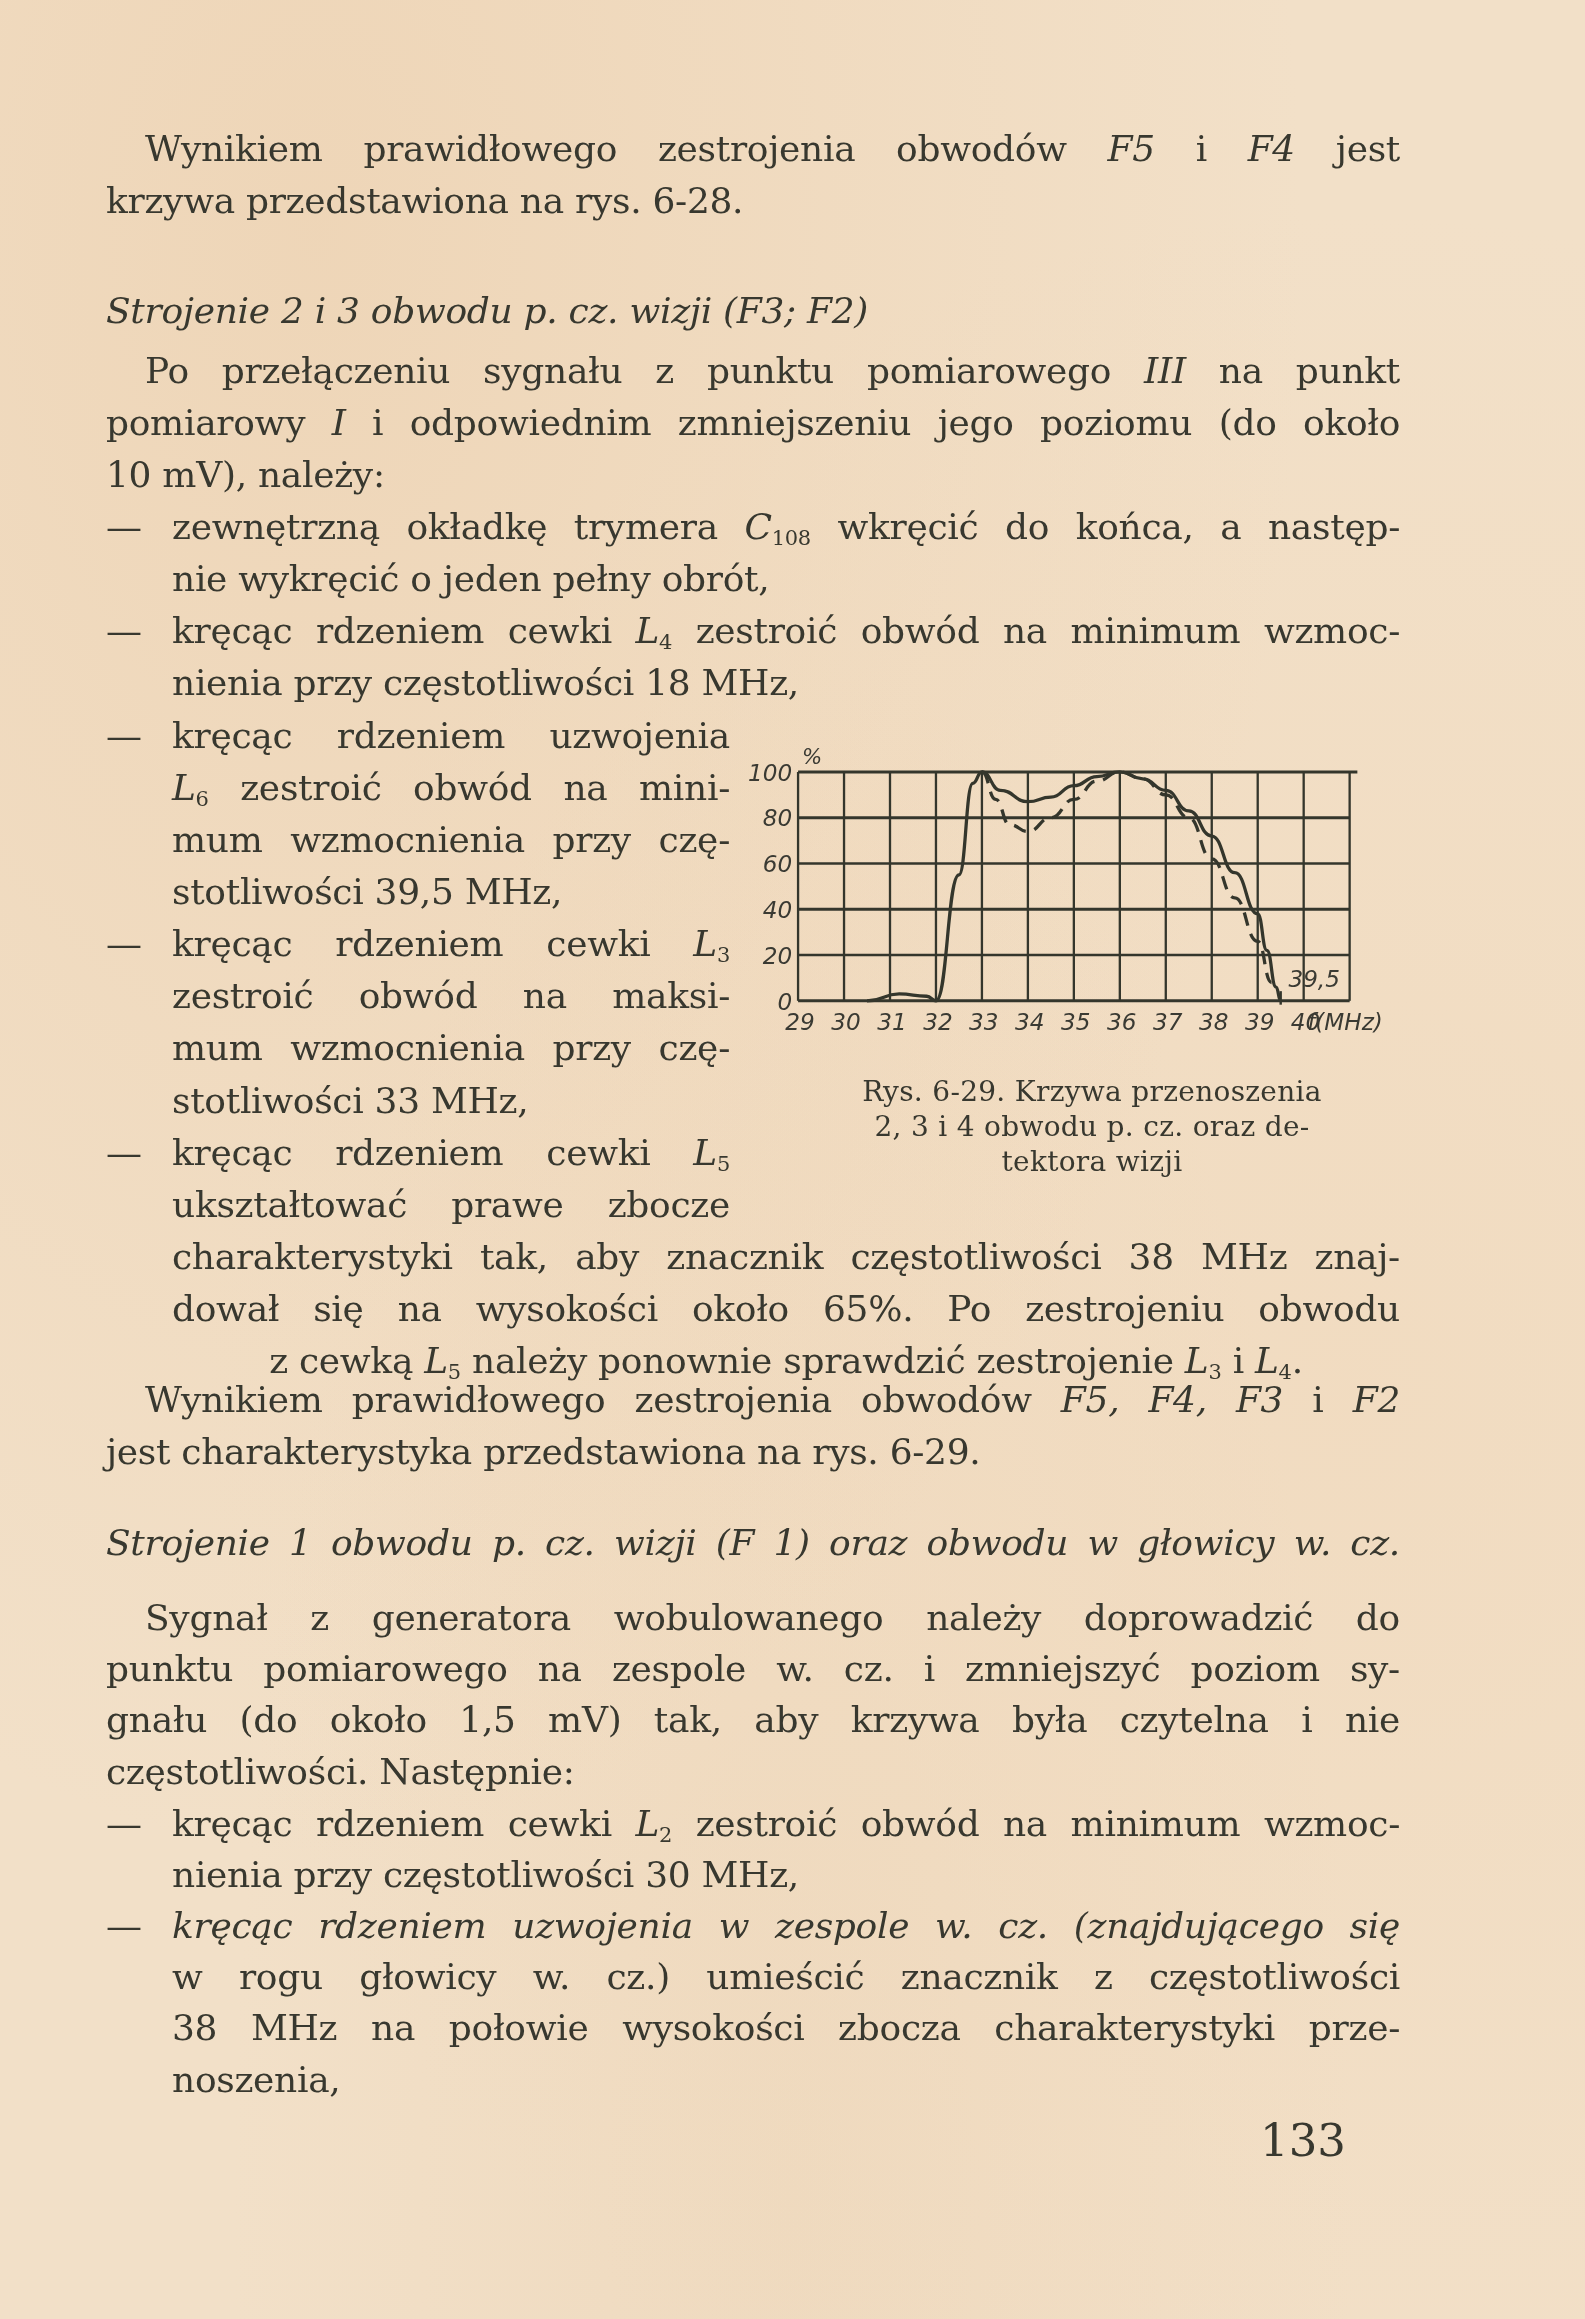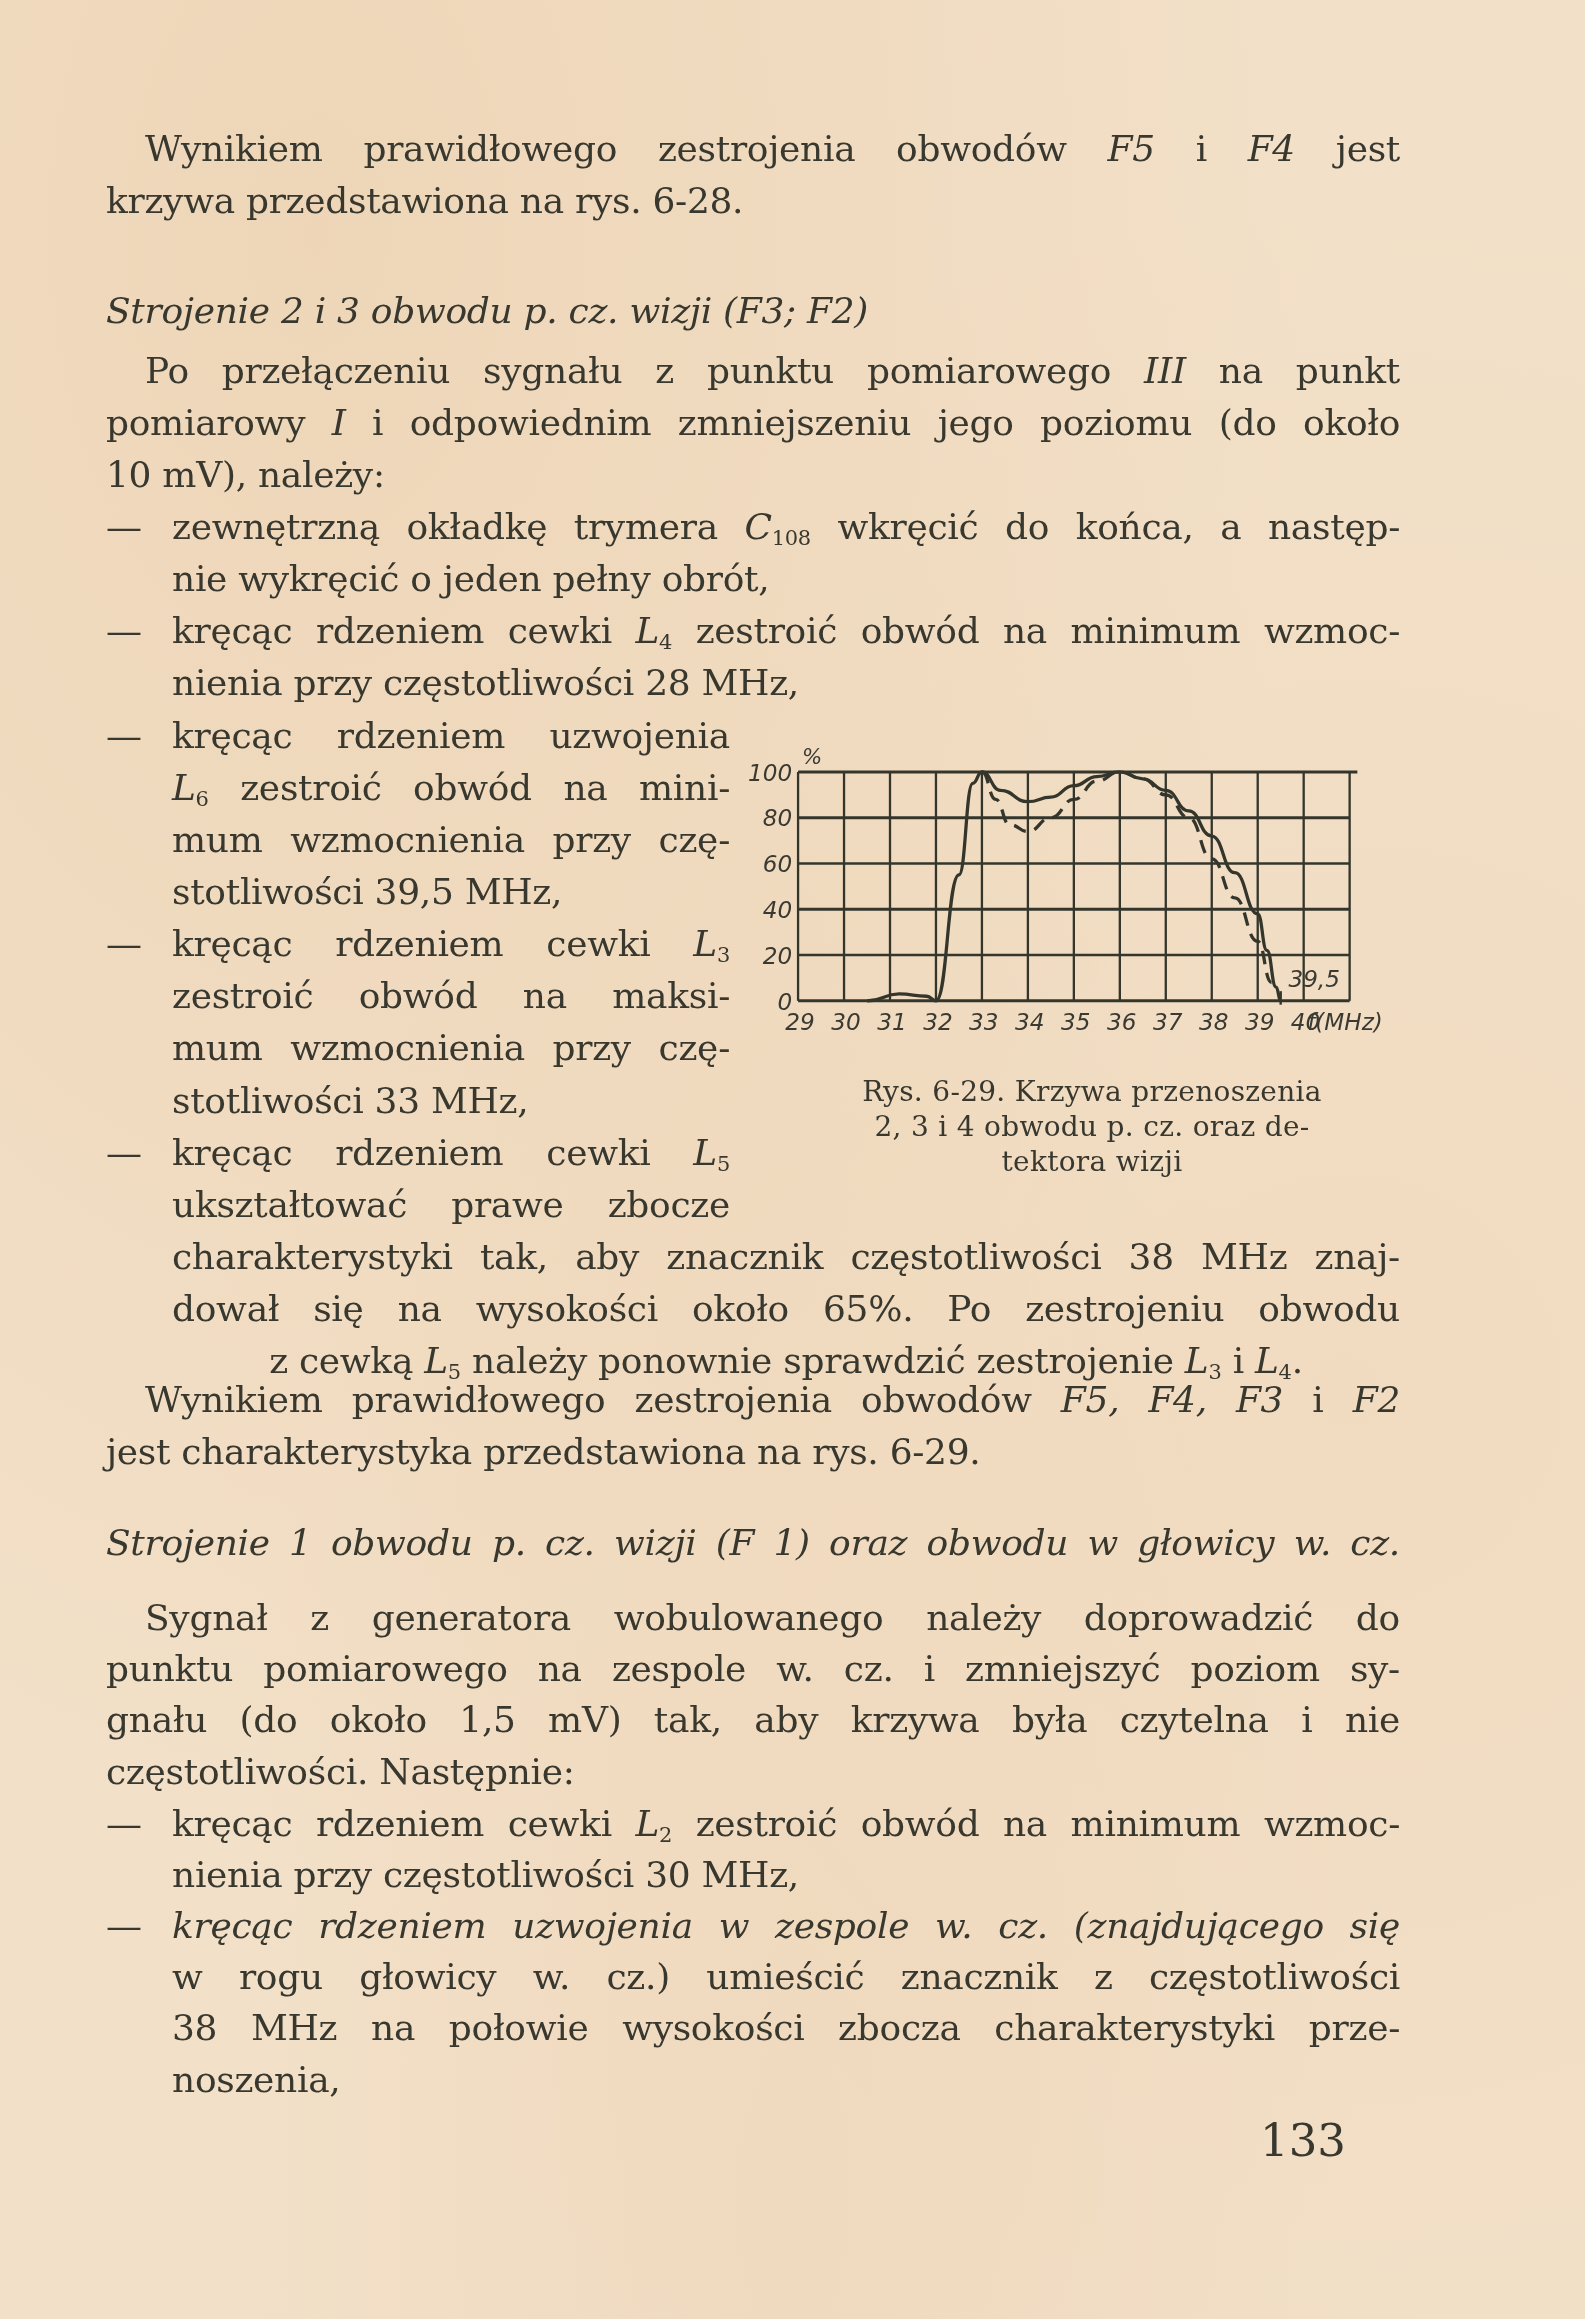--- a/index.html
+++ b/index.html
@@ -49,21 +49,21 @@
   <span>pomiarowy </span><i class="v">I</i><span> i odpowiednim zmniejszeniu jego poziomu (do około</span>
 </div>
 <div class="line" style="top:450px;">10 mV), należy:</div>
 
 <div id="steps1">
     <div class="dash" style="top: 502px;">—</div>
     <div class="line cont j" style="top: 502px; width: 1228px;">zewnętrzną okładkę trymera <i class="v">C</i><sub>108</sub> wkręcić do końca, a następ-</div>
     <div class="line cont" style="top: 554px; width: 1228px;">nie wykręcić o jeden pełny obrót,</div>
     <div class="dash" style="top: 606px;">—</div>
     <div class="line cont j" style="top: 606px; width: 1228px;">kręcąc rdzeniem cewki <i class="v">L</i><sub>4</sub> zestroić obwód na minimum wzmoc-</div>
-    <div class="line cont" style="top: 658px; width: 1228px;">nienia przy częstotliwości 28 MHz,</div>
+    <div class="line cont" style="top: 658px; width: 1228px;">nienia przy częstotliwości 18 MHz,</div>
     <div class="dash" style="top: 711px;">—</div>
     <div class="line cont j" style="top: 711px; width: 558px;">kręcąc rdzeniem uzwojenia</div>
     <div class="line cont j" style="top: 763px; width: 558px;"><i class="v">L</i><sub>6</sub> zestroić obwód na mini-</div>
     <div class="line cont j" style="top: 815px; width: 558px;">mum wzmocnienia przy czę-</div>
     <div class="line cont" style="top: 867px; width: 558px;">stotliwości 39,5 MHz,</div>
     <div class="dash" style="top: 919px;">—</div>
     <div class="line cont j" style="top: 919px; width: 558px;">kręcąc rdzeniem cewki <i class="v">L</i><sub>3</sub></div>
     <div class="line cont j" style="top: 971px; width: 558px;">zestroić obwód na maksi-</div>
     <div class="line cont j" style="top: 1023px; width: 558px;">mum wzmocnienia przy czę-</div>
     <div class="line cont" style="top: 1076px; width: 558px;">stotliwości 33 MHz,</div>

